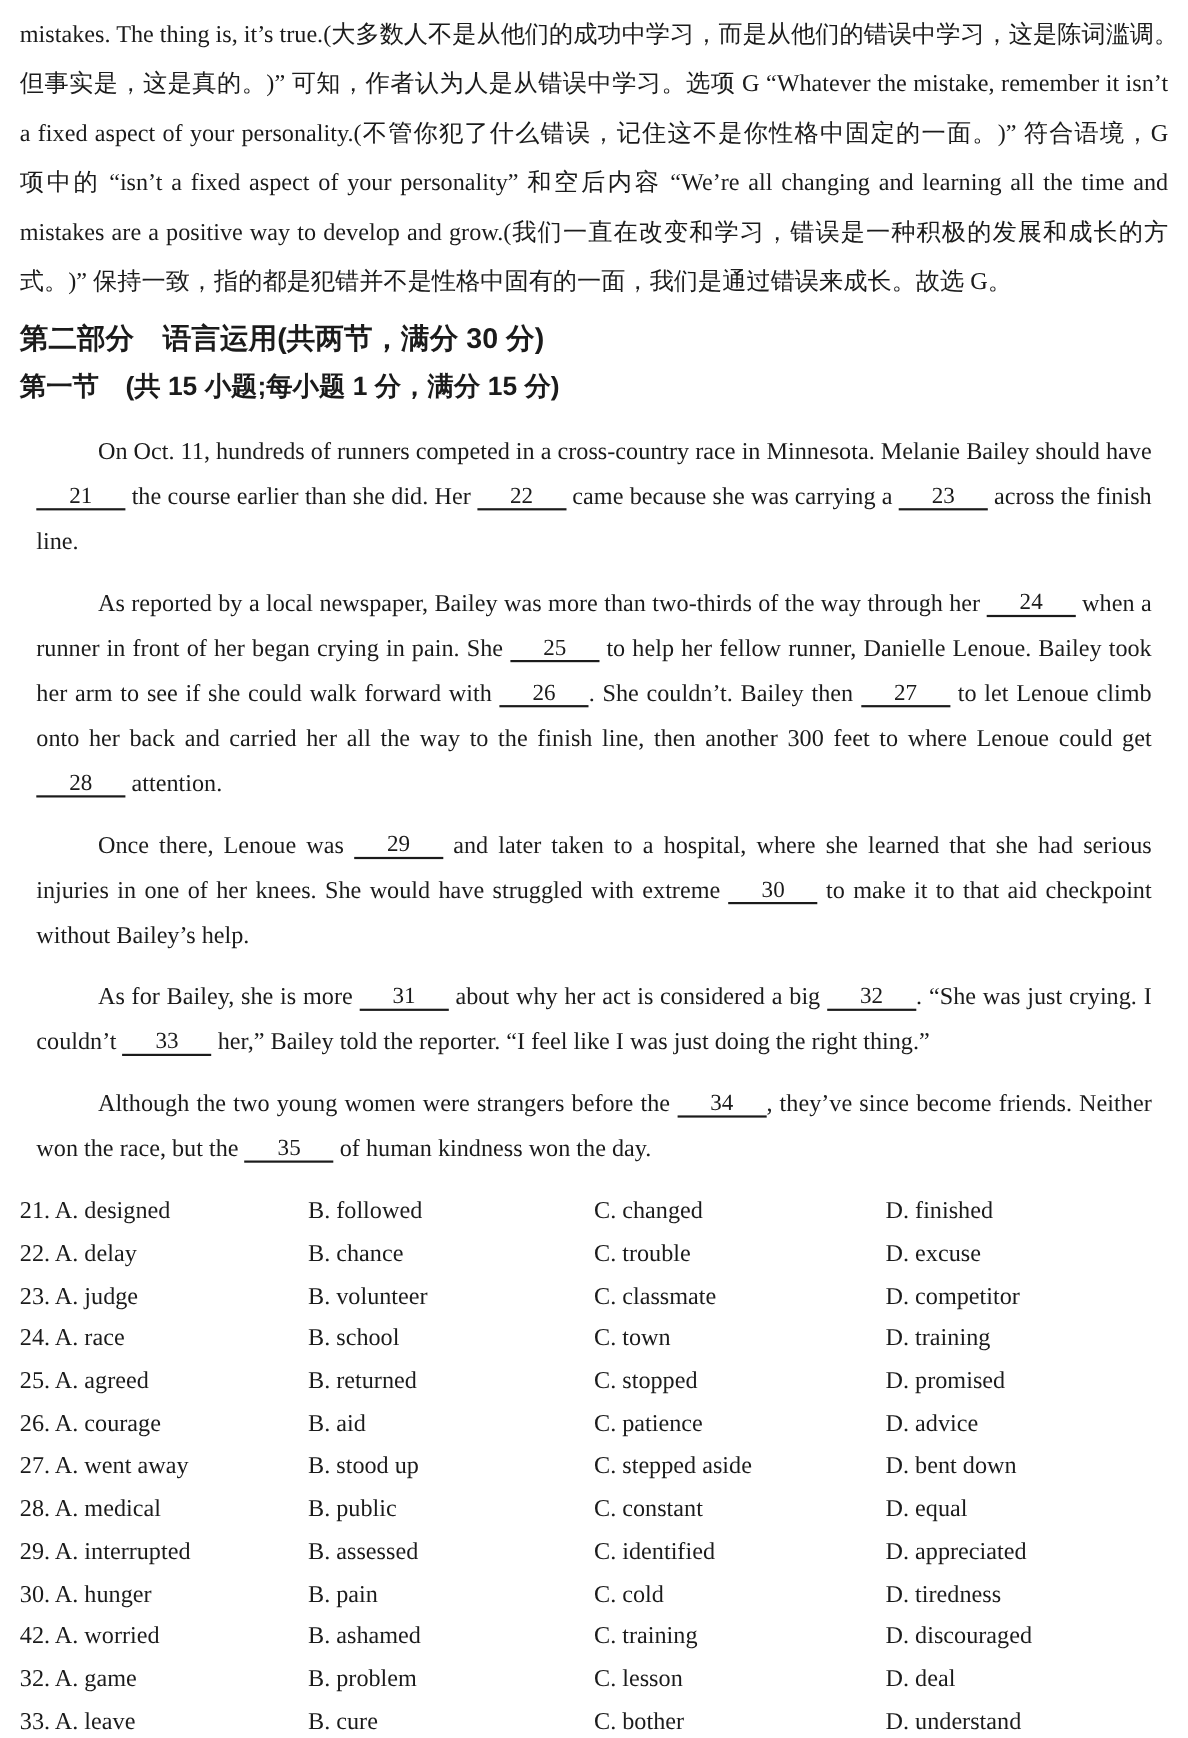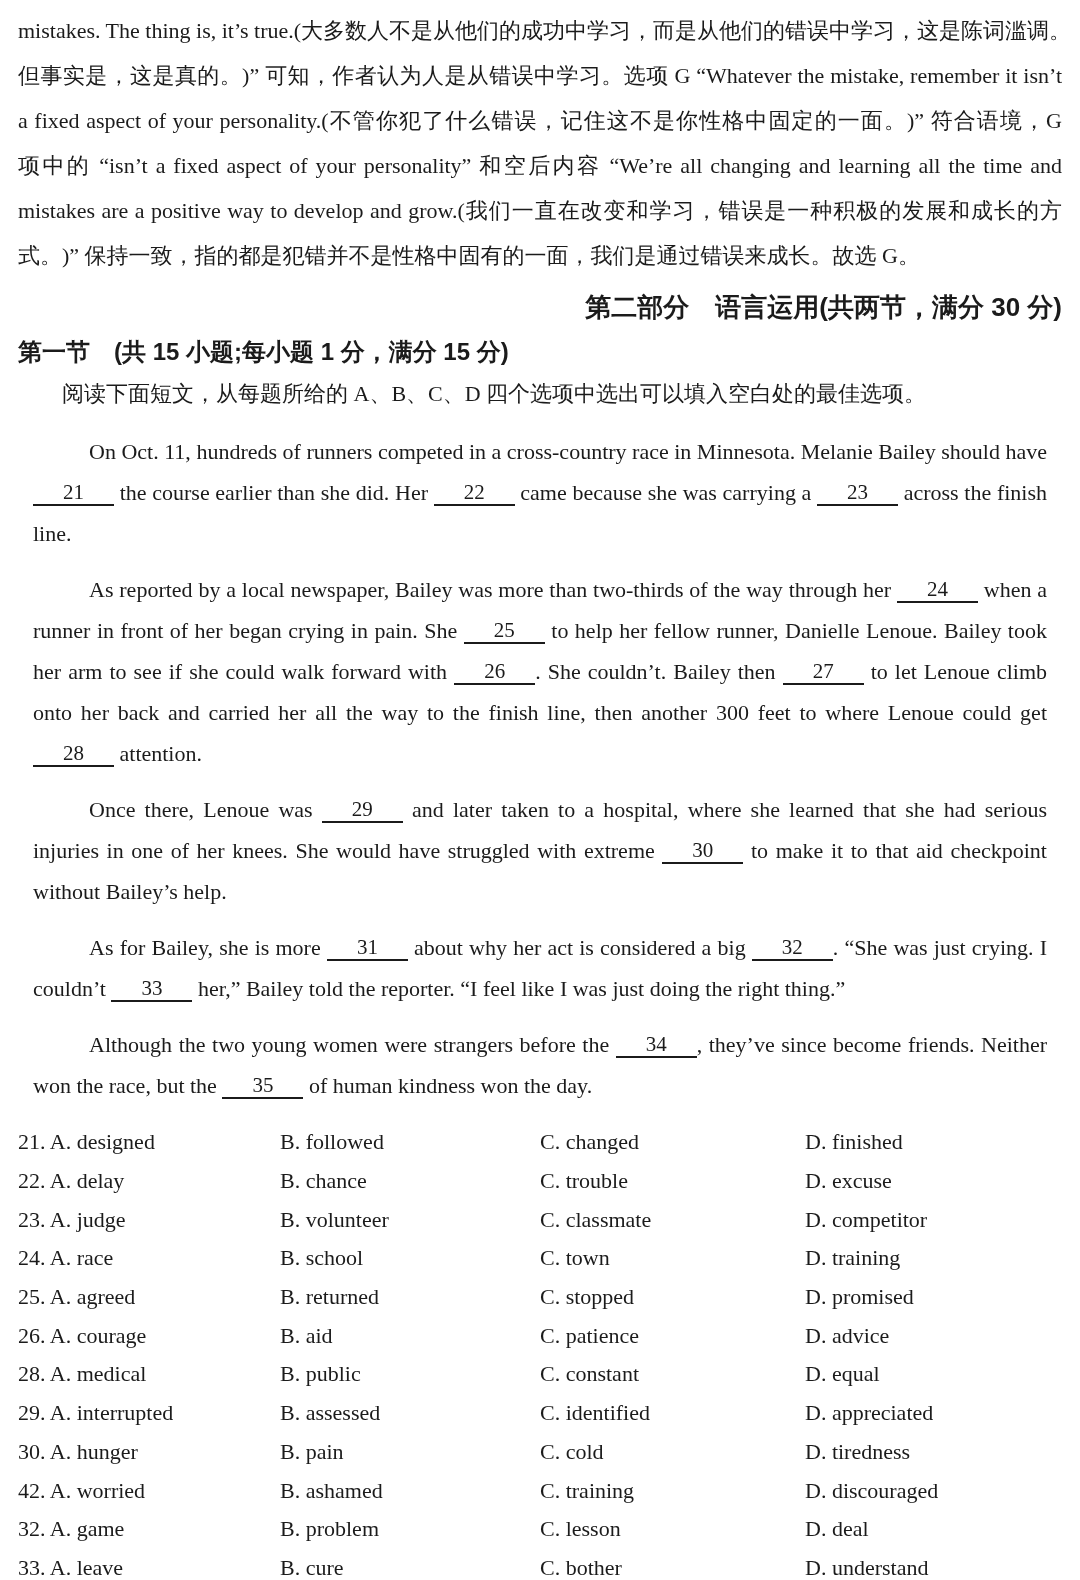--- a/index.html
+++ b/index.html
@@ -32,21 +32,21 @@
     white-space: nowrap;
     overflow: hidden;
   }
   .exp-line.last {
     text-align-last: left;
     white-space: normal;
   }
   
   .part-header {
     margin-top: 12px;
-    text-align: right;
+    text-align: left;
     font-family: "Liberation Sans", "DejaVu Sans", sans-serif;
     font-weight: bold;
     font-size: 26px;
     line-height: 34px;
   }
   .section-header {
     margin-top: 12px;
     font-family: "Liberation Sans", "DejaVu Sans", sans-serif;
     font-weight: bold;
     font-size: 24px;
@@ -112,21 +112,20 @@
       <div class="exp-line">a fixed aspect of your personality.(不管你犯了什么错误，记住这不是你性格中固定的一面。)” 符合语境，G</div>
       <div class="exp-line">项中的 “isn’t a fixed aspect of your personality” 和空后内容 “We’re all changing and learning all the time and</div>
       <div class="exp-line">mistakes are a positive way to develop and grow.(我们一直在改变和学习，错误是一种积极的发展和成长的方</div>
       <div class="exp-line last">式。)” 保持一致，指的都是犯错并不是性格中固有的一面，我们是通过错误来成长。故选 G。</div>
     </div>
 
   <div class="part-header">第二部分　语言运用(共两节，满分 30 分)</div>
 
   <div class="section-header">第一节　(共 15 小题;每小题 1 分，满分 15 分)</div>
 
-  <div class="instruction">阅读下面短文，从每题所给的 A、B、C、D 四个选项中选出可以填入空白处的最佳选项。</div>
 
   <div class="passage">
       <p class="para">On Oct. 11, hundreds of runners competed in a cross-country race in Minnesota. Melanie Bailey should have <span class="blank">21</span> the course earlier than she did. Her <span class="blank">22</span> came because she was carrying a <span class="blank">23</span> across the finish line.</p>
       <p class="para">As reported by a local newspaper, Bailey was more than two-thirds of the way through her <span class="blank">24</span> when a runner in front of her began crying in pain. She <span class="blank">25</span> to help her fellow runner, Danielle Lenoue. Bailey took her arm to see if she could walk forward with <span class="blank">26</span>. She couldn’t. Bailey then <span class="blank">27</span> to let Lenoue climb onto her back and carried her all the way to the finish line, then another 300 feet to where Lenoue could get <span class="blank">28</span> attention.</p>
       <p class="para">Once there, Lenoue was <span class="blank">29</span> and later taken to a hospital, where she learned that she had serious injuries in one of her knees. She would have struggled with extreme <span class="blank">30</span> to make it to that aid checkpoint without Bailey’s help.</p>
       <p class="para">As for Bailey, she is more <span class="blank">31</span> about why her act is considered a big <span class="blank">32</span>. “She was just crying. I couldn’t <span class="blank">33</span> her,” Bailey told the reporter. “I feel like I was just doing the right thing.”</p>
       <p class="para">Although the two young women were strangers before the <span class="blank">34</span>, they’ve since become friends. Neither won the race, but the <span class="blank">35</span> of human kindness won the day.</p>
     </div>
 
   <div class="options">
@@ -160,20 +159,26 @@
         <div class="opt-cell">C. stopped</div>
         <div class="opt-cell">D. promised</div>
       </div>
       <div class="opt-row">
         <div class="opt-cell">26. A. courage</div>
         <div class="opt-cell">B. aid</div>
         <div class="opt-cell">C. patience</div>
         <div class="opt-cell">D. advice</div>
       </div>
       <div class="opt-row">
+        <div class="opt-cell">27. A. went away</div>
+        <div class="opt-cell">B. stood up</div>
+        <div class="opt-cell">C. stepped aside</div>
+        <div class="opt-cell">D. bent down</div>
+      </div>
+      <div class="opt-row">
         <div class="opt-cell">28. A. medical</div>
         <div class="opt-cell">B. public</div>
         <div class="opt-cell">C. constant</div>
         <div class="opt-cell">D. equal</div>
       </div>
       <div class="opt-row">
         <div class="opt-cell">29. A. interrupted</div>
         <div class="opt-cell">B. assessed</div>
         <div class="opt-cell">C. identified</div>
         <div class="opt-cell">D. appreciated</div>

